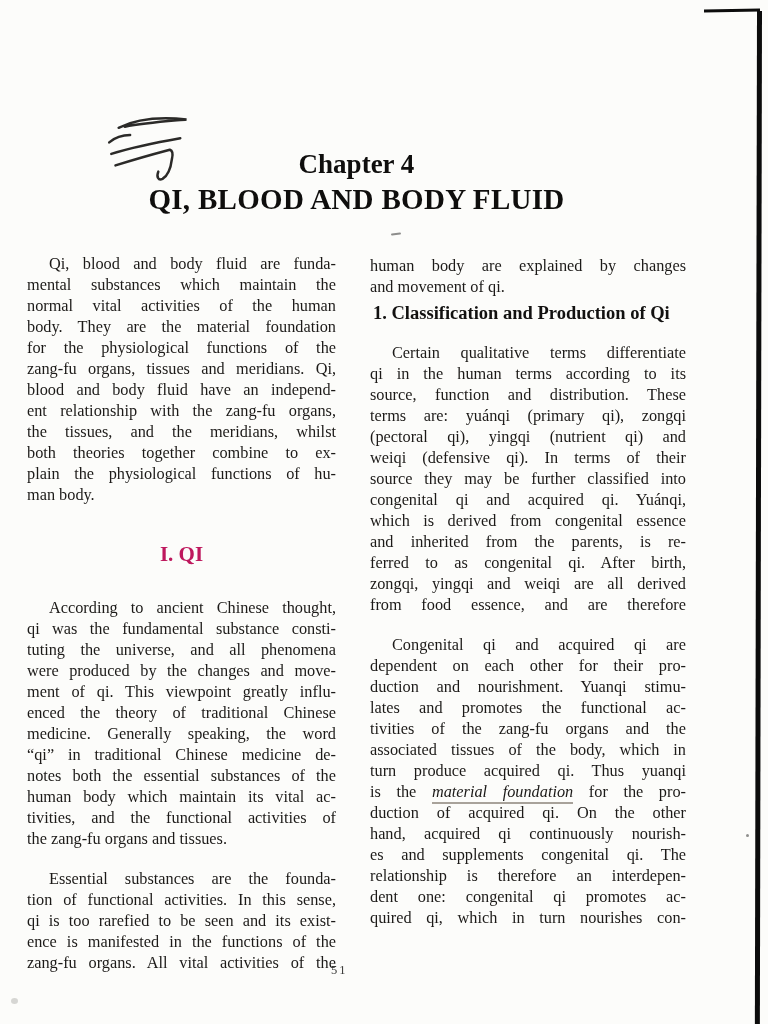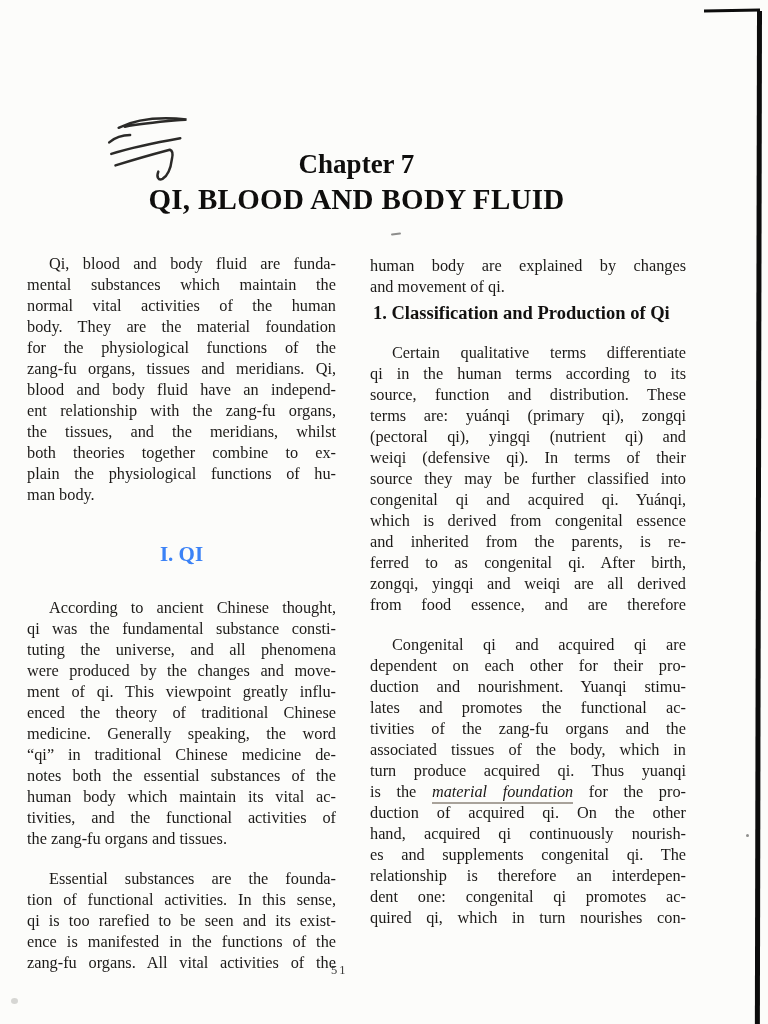--- a/index.html
+++ b/index.html
@@ -17,21 +17,21 @@
   .heading-block{position:absolute;left:27px;top:149px;width:659px;text-align:center;color:#0f0e0d;}
   .chapter-label{font-size:27px;font-weight:bold;line-height:30px;}
   .chapter-title{font-size:29px;font-weight:bold;line-height:34px;margin-top:3px;letter-spacing:0.3px;}
   
   .col{position:absolute;font-size:16.3px;line-height:21px;}
   .col-left{left:27px;top:253px;width:309px;}
   .col-right{left:370px;top:255px;width:316px;}
   .line{text-align:justify;text-align-last:justify;}
   .line.noj{text-align-last:left;}
   .line.indent{text-indent:22px;}
-  .sec-head-left{font-weight:bold;font-size:21px;line-height:24px;text-align:center;margin-top:37px;margin-bottom:31px;color:#3b82f6;}
+  .sec-head-left{font-weight:bold;font-size:21px;line-height:24px;text-align:center;margin-top:37px;margin-bottom:31px;color:#be185d;}
   .sec-head-right{font-weight:bold;font-size:18.5px;line-height:24px;margin-top:4px;margin-bottom:17px;color:#121110;padding-left:3px;}
   .para{margin:0;}
   .para + .para{margin-top:19px;}
   .mt7{margin-top:7px;}
   .pencil-underline{border-bottom:2px solid #a8a29a;padding-bottom:1px;font-style:italic;}
   
   .page-number{position:absolute;left:331px;top:963px;font-size:12.5px;letter-spacing:2px;color:#3a3a38;}
   
   .hand-mark{position:absolute;left:103px;top:110px;width:96px;height:94px;}
   
@@ -50,21 +50,21 @@
   <svg class="hand-mark" viewBox="0 0 90 90">
     <g fill="none" stroke="#2b2a28" stroke-width="2.4" stroke-linecap="round">
       <path d="M14,17 C28,10 50,6 79,9 C70,10 40,12 20,16"></path>
       <path d="M5,31 C11,26 19,24 25,24"></path>
       <path d="M7,42 C26,36 50,31 73,27"></path>
       <path d="M11,53 C30,47 48,42 63,38 C66,39 66,43 65,47 C64,55 61,63 56,66 C52,68 50,64 52,59"></path>
     </g>
   </svg>
 
   <div class="heading-block">
-    <div class="chapter-label">Chapter 7</div>
+    <div class="chapter-label">Chapter 4</div>
     <div class="chapter-title">QI, BLOOD AND BODY FLUID</div>
   </div>
 
   <div class="col col-left">
     <div class="para">
         <div class="line indent">Qi, blood and body fluid are funda-</div>
         <div class="line">mental substances which maintain the</div>
         <div class="line">normal vital activities of the human</div>
         <div class="line">body. They are the material foundation</div>
         <div class="line">for the physiological functions of the</div>

